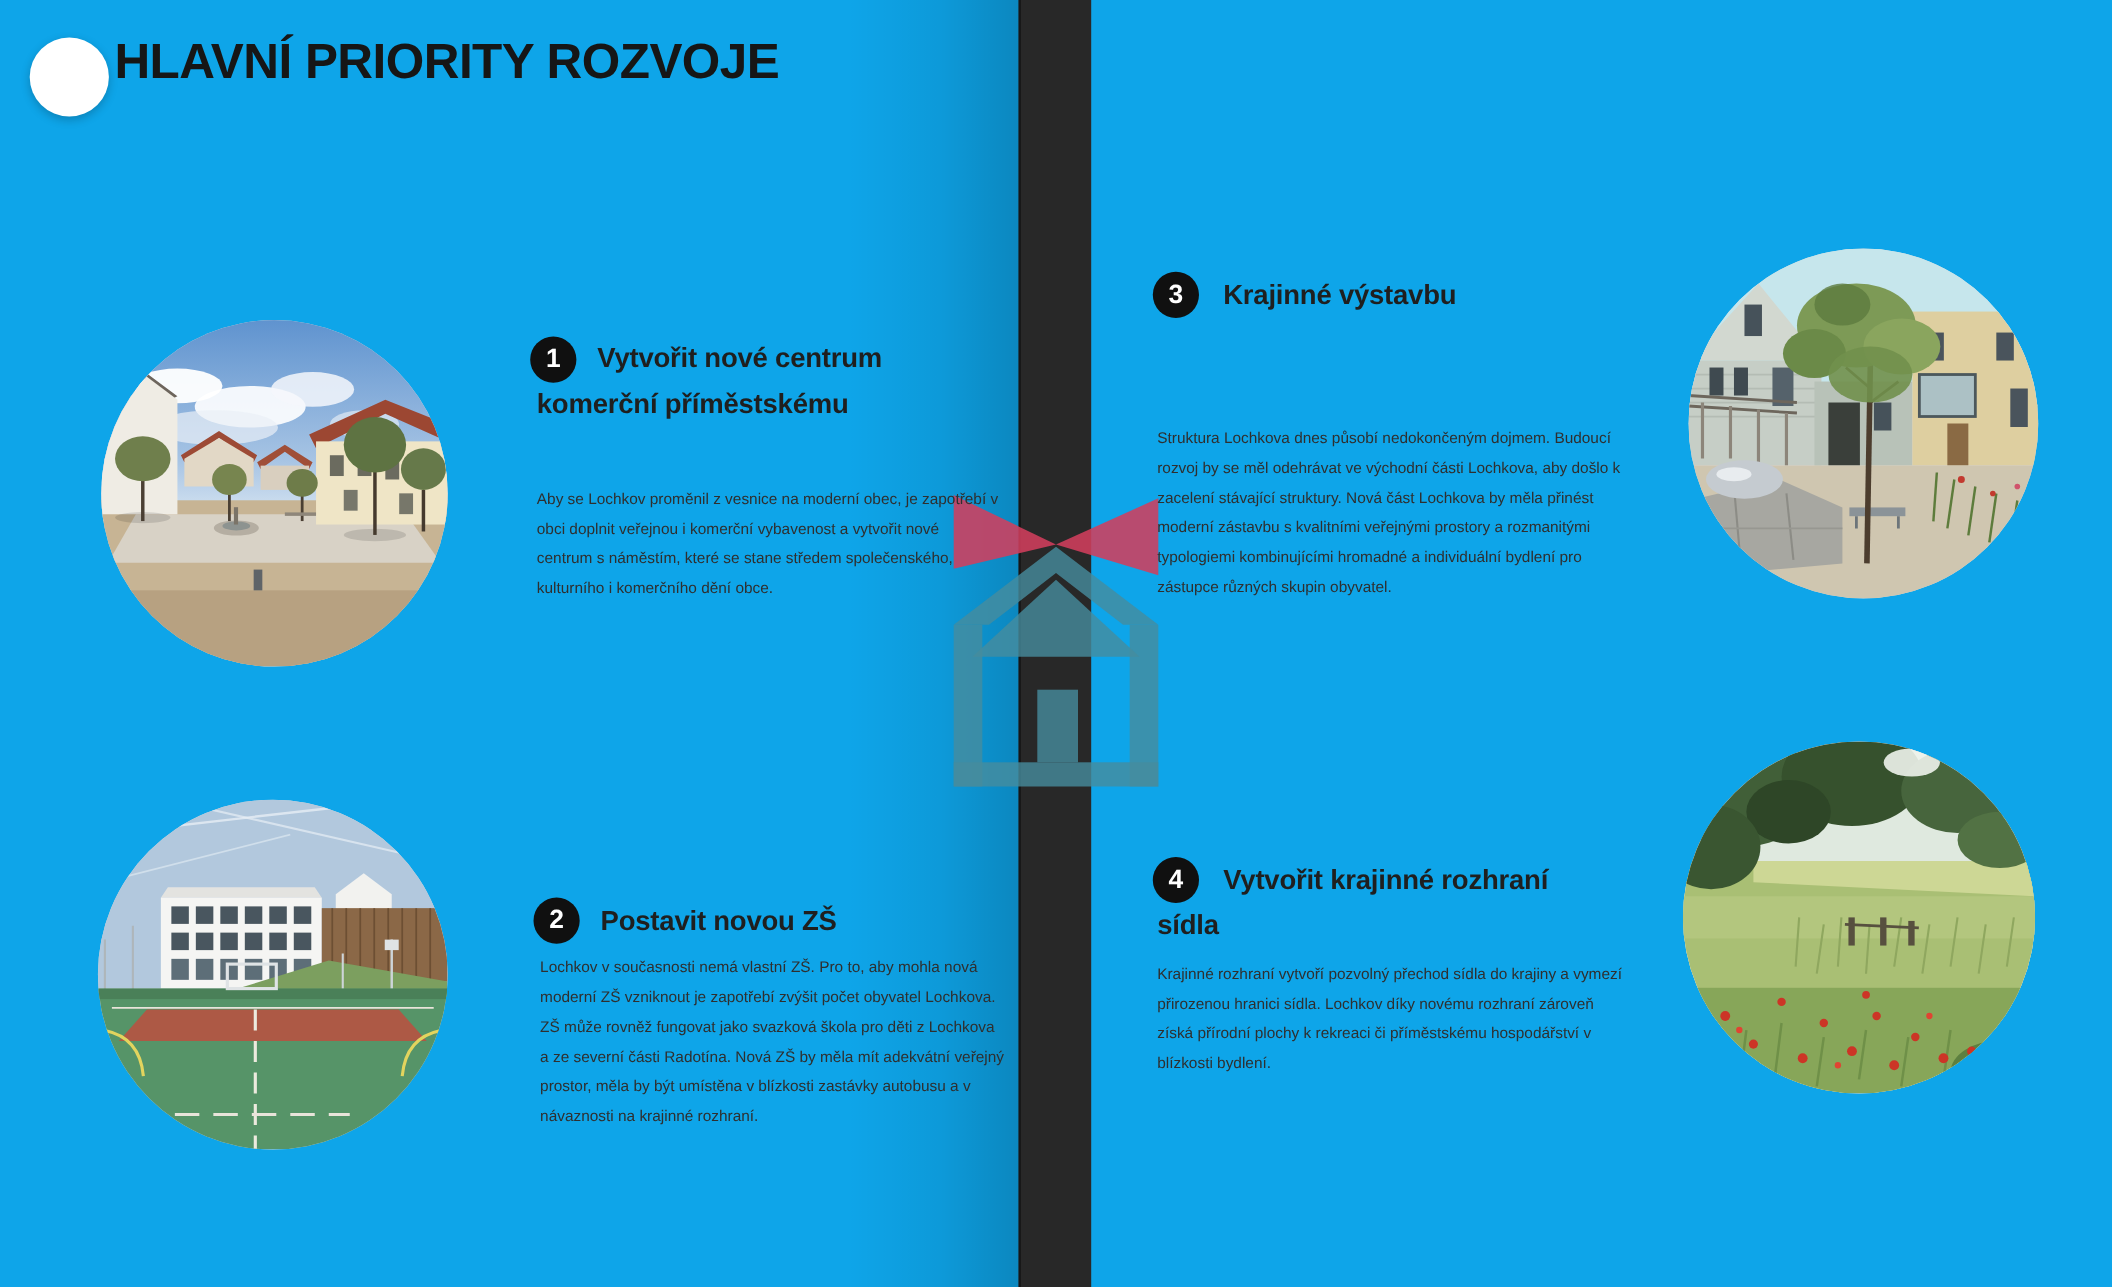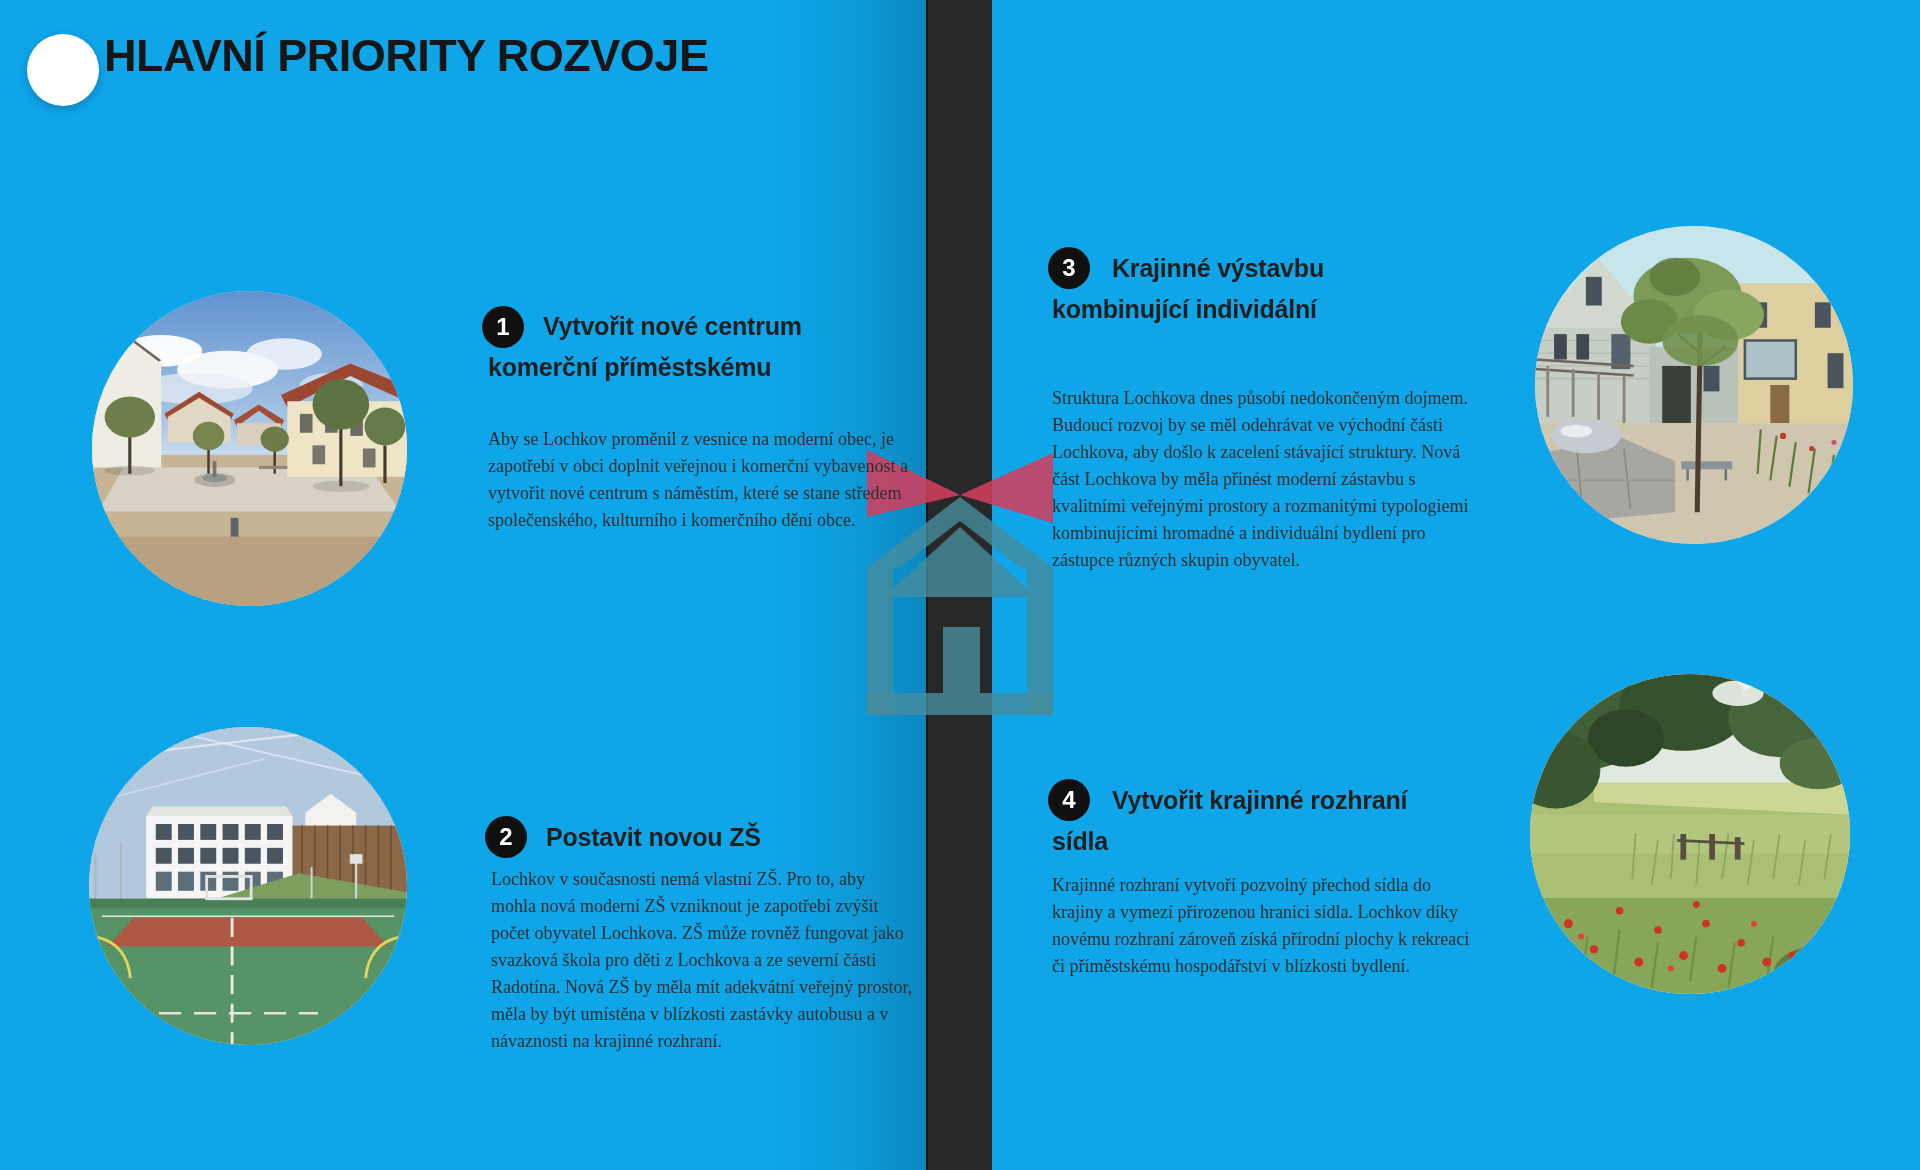--- a/index.html
+++ b/index.html
@@ -23,21 +23,21 @@
 
   .badge{position:absolute;width:42px;height:42px;border-radius:50%;background:#101010;color:#ffffff;
     font-size:24px;font-weight:700;line-height:42px;text-align:center;}
 
   .heading{position:absolute;font-size:25px;font-weight:700;color:#1f1f1f;letter-spacing:-0.2px;}
   .heading .hline{display:block;line-height:41px;}
   .heading .hline.first{line-height:42px;}
   .h-left .hline.first{padding-left:55px;}
   .h-right .hline.first{padding-left:60px;}
 
-  .body-text{position:absolute;font-size:18px;line-height:27px;color:#2f2f2f;font-family:Liberation Serif, serif;}
+  .body-text{position:absolute;font-size:14px;line-height:27px;color:#2f2f2f;}
 
   .logo{position:absolute;left:860px;top:440px;width:200px;height:285px;}
 </style>
 </head>
 <body>
 
 <div class="canvas">
 
   <div class="gutter-shade"></div>
   <div class="spine"></div>
@@ -300,32 +300,31 @@
       <polygon points="100,87 176,157 24,157"></polygon>
       <rect x="83" y="187" width="37" height="66"></rect>
     </g>
   </svg>
 
   <div class="badge" style="left:482px;top:306px;">1</div>
   <div class="heading h-left" style="left:488px;top:305px;width:360px;">
     <span class="hline first">Vytvořit nové centrum</span>
     <span class="hline">komerční příměstskému</span>
   </div>
-  <div class="body-text" style="left:488px;top:426px;width:420px;">Aby se Lochkov proměnil z vesnice na moderní obec, je zapotřebí v obci doplnit veřejnou i komerční vybavenost a vytvořit nové centrum s náměstím, které se stane středem společenského, kulturního i komerčního dění obce.</div>
+  <div class="body-text" style="left:488px;top:440px;width:420px;">Aby se Lochkov proměnil z vesnice na moderní obec, je zapotřebí v obci doplnit veřejnou i komerční vybavenost a vytvořit nové centrum s náměstím, které se stane středem společenského, kulturního i komerčního dění obce.</div>
 
   <div class="badge" style="left:485px;top:816px;">2</div>
   <div class="heading h-left" style="left:491px;top:816px;width:380px;">
     <span class="hline first">Postavit novou ZŠ</span>
   </div>
   <div class="body-text" style="left:491px;top:866px;width:422px;">Lochkov v současnosti nemá vlastní ZŠ. Pro to, aby mohla nová moderní ZŠ vzniknout je zapotřebí zvýšit počet obyvatel Lochkova. ZŠ může rovněž fungovat jako svazková škola pro děti z Lochkova a ze severní části Radotína. Nová ZŠ by měla mít adekvátní veřejný prostor, měla by být umístěna v blízkosti zastávky autobusu a v návaznosti na krajinné rozhraní.</div>
 
   <div class="badge" style="left:1048px;top:247px;">3</div>
   <div class="heading h-right" style="left:1052px;top:247px;width:400px;">
     <span class="hline first">Krajinné výstavbu</span>
-    <span class="hline">kombinující individální</span>
   </div>
   <div class="body-text" style="left:1052px;top:385px;width:428px;">Struktura Lochkova dnes působí nedokončeným dojmem. Budoucí rozvoj by se měl odehrávat ve východní části Lochkova, aby došlo k zacelení stávající struktury. Nová část Lochkova by měla přinést moderní zástavbu s kvalitními veřejnými prostory a rozmanitými typologiemi kombinujícími hromadné a individuální bydlení pro zástupce různých skupin obyvatel.</div>
 
   <div class="badge" style="left:1048px;top:779px;">4</div>
   <div class="heading h-right" style="left:1052px;top:779px;width:420px;">
     <span class="hline first">Vytvořit krajinné rozhraní</span>
     <span class="hline">sídla</span>
   </div>
   <div class="body-text" style="left:1052px;top:872px;width:428px;">Krajinné rozhraní vytvoří pozvolný přechod sídla do krajiny a vymezí přirozenou hranici sídla. Lochkov díky novému rozhraní zároveň získá přírodní plochy k rekreaci či příměstskému hospodářství v blízkosti bydlení.</div>
 

